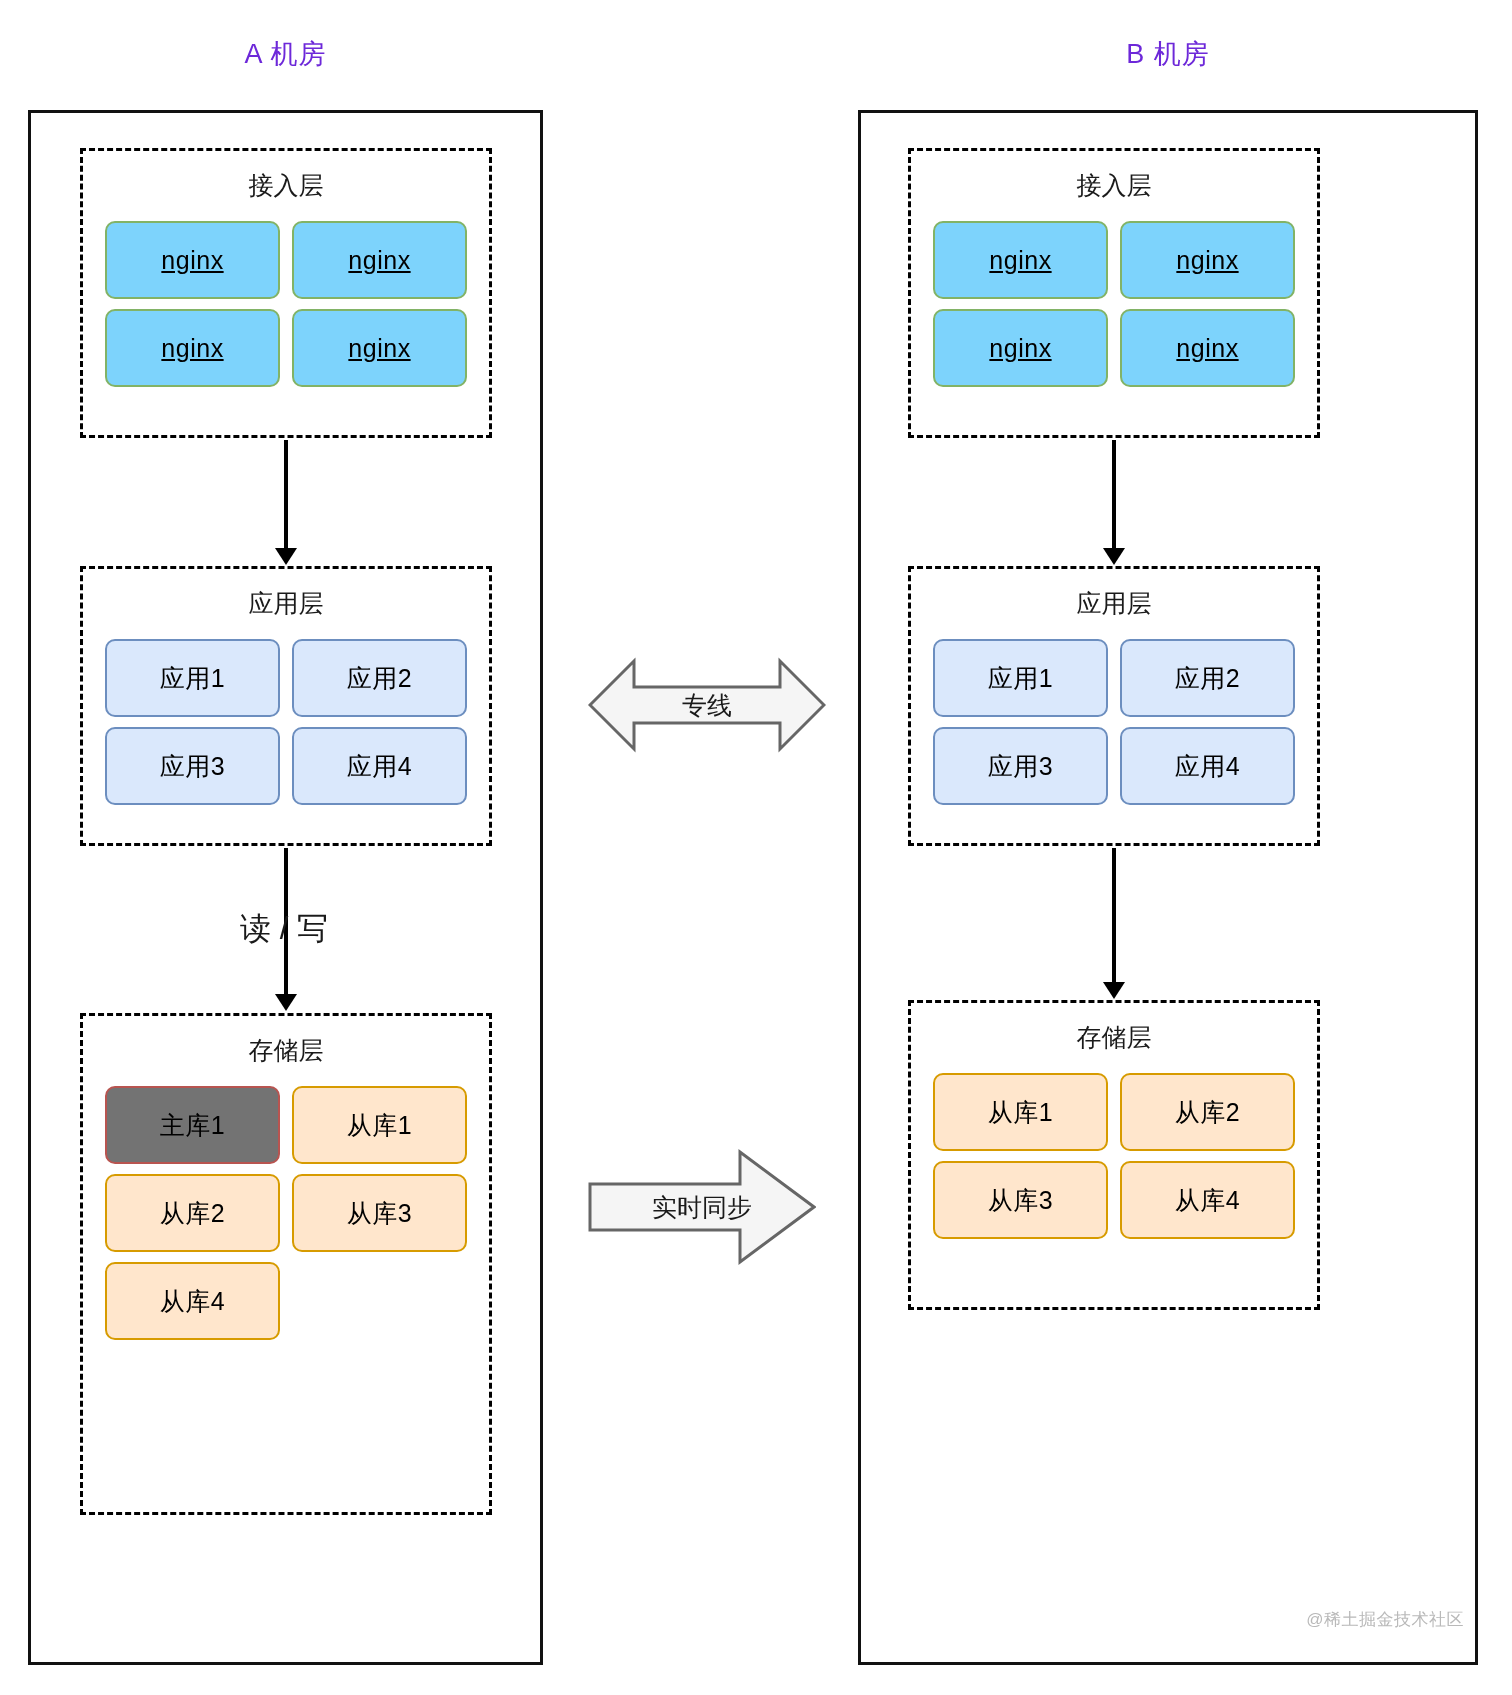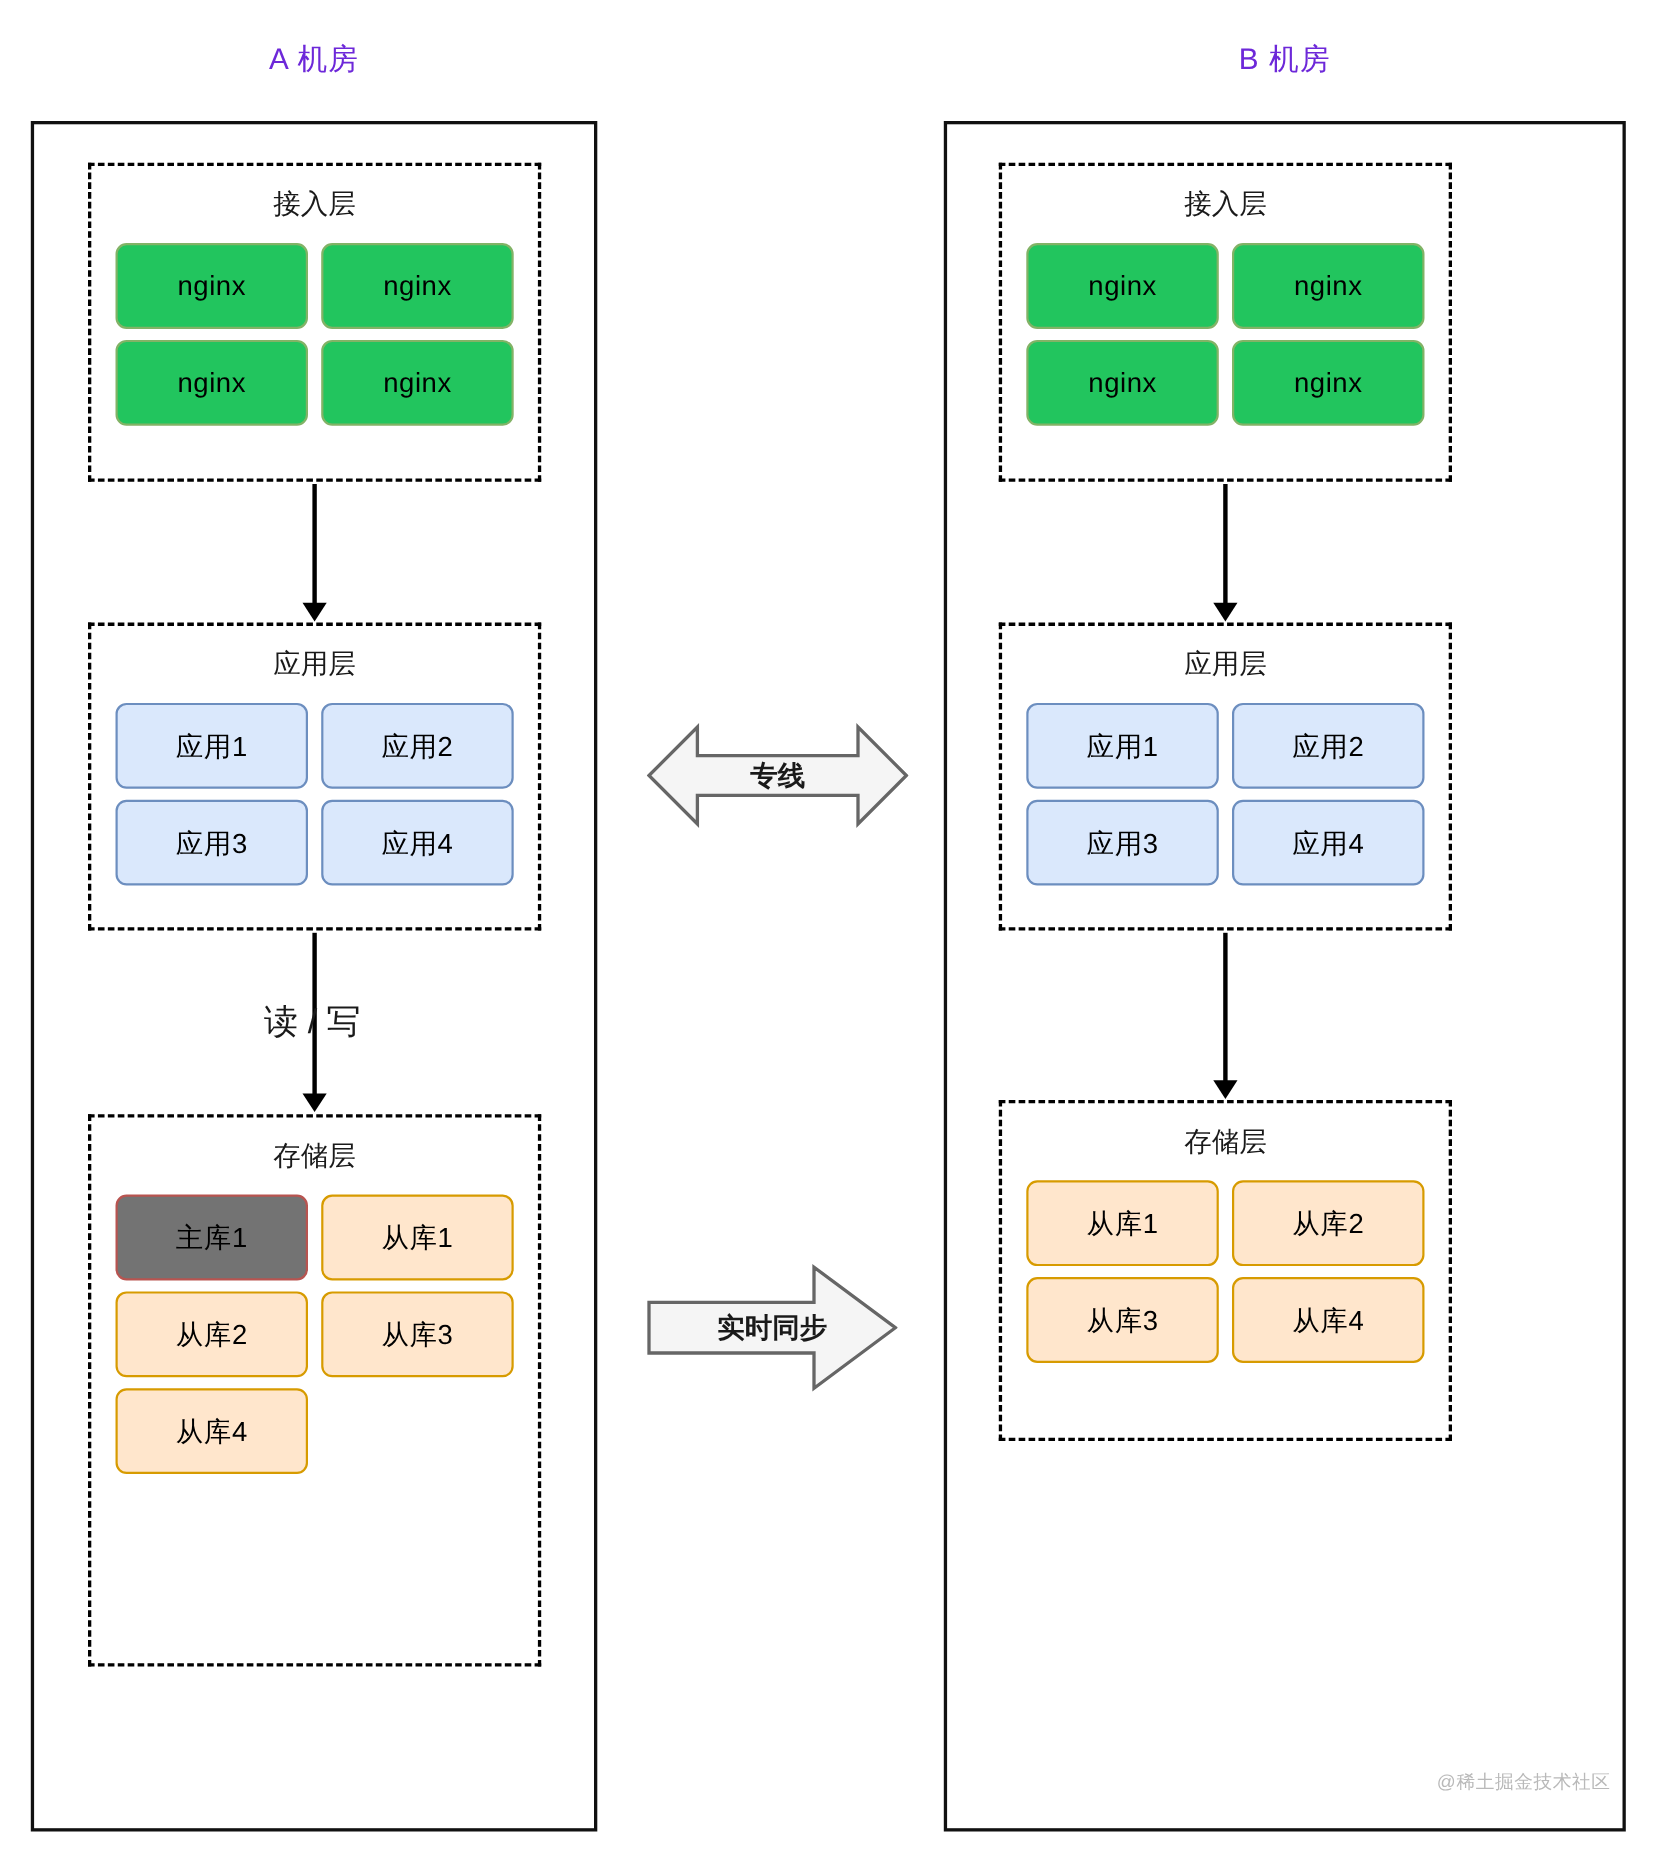--- a/index.html
+++ b/index.html
@@ -69,21 +69,21 @@
     height: 78px;
     border-radius: 10px;
     box-sizing: border-box;
     display: flex;
     align-items: center;
     justify-content: center;
     font-size: 25px;
     color: #000000;
     letter-spacing: 0.5px;
   }
-  .node.green  { background: #22c55e; border: 2px solid #82b366; }
+  .node.green  { background: #7dd3fc; border: 2px solid #82b366; text-decoration: underline; }
   .node.blue   { background: #dae8fc; border: 2px solid #6c8ebf; }
   .node.red    { background: #737373; border: 2px solid #b85450; }
   .node.orange { background: #ffe6cc; border: 2px solid #d79b00; }
 
   
   #layer-a-access  { left: 80px; top: 148px;  width: 412px; height: 290px; }
   #layer-a-app     { left: 80px; top: 566px;  width: 412px; height: 280px; }
   #layer-a-storage { left: 80px; top: 1013px; width: 412px; height: 502px; }
 
   
@@ -118,21 +118,20 @@
     font-size: 31px;
     color: #1a1a1a;
     white-space: nowrap;
     text-align: center;
   }
   #label-read-write { left: 184px; top: 908px; width: 200px; }
 
   
   .block-arrow {
     position: absolute;
-    font-weight: bold;
   }
   .block-arrow svg { display: block; }
   .block-arrow .ba-label {
     position: absolute;
     left: 0; right: 0;
     top: 50%;
     transform: translateY(-50%);
     text-align: center;
     font-size: 25px;
     color: #1a1a1a;

